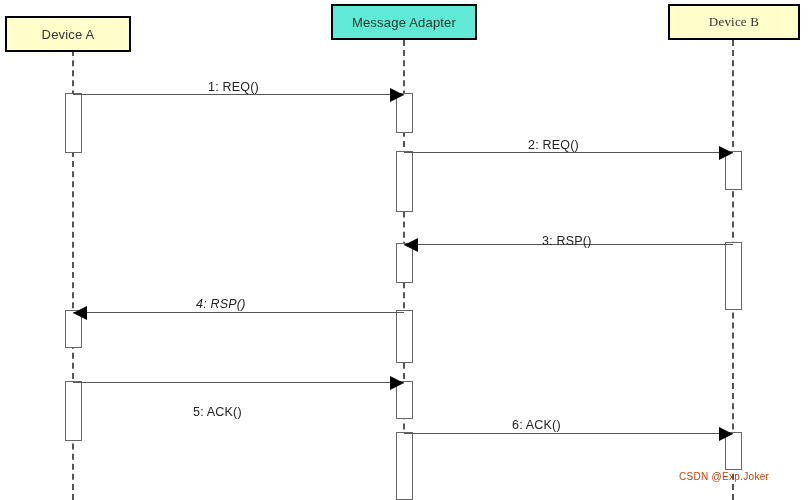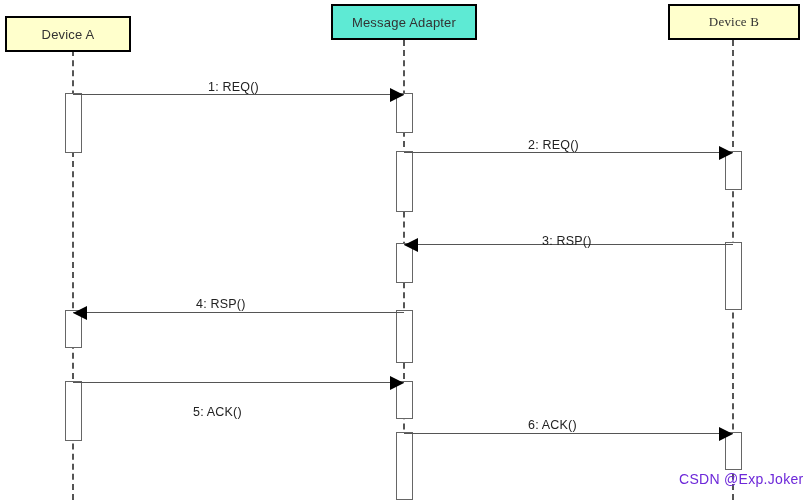--- a/index.html
+++ b/index.html
@@ -61,22 +61,22 @@
     position:absolute;
     font-size:12.5px;
     color:#222222;
     white-space:nowrap;
     text-align:center;
     letter-spacing:0.2px;
   }
   
   .watermark{
     position:absolute;
-    font-size:14px;
-    color:#6d28d9;
+    font-size:10px;
+    color:#c2410c;
     white-space:nowrap;
     letter-spacing:0.3px;
   }
 </style>
 </head>
 <body>
 
 <div id="canvas">
   <div id="lifelines-layer">
       <div class="lifeline" style="left: 72px; top: 40px; height: 460px; border-left-color: rgb(85, 85, 85);"></div>
@@ -102,27 +102,27 @@
       <div class="arrow-head right" style="top: 88px; left: 390px; border-left-color: rgb(0, 0, 0);"></div>
       <div class="msg-label" style="left: 183px; top: 80px; margin-left: 25px;">1: REQ()</div>
       <div class="msg-line" style="left: 404px; top: 152px; width: 329px; border-top-color: rgb(85, 85, 85);"></div>
       <div class="arrow-head right" style="top: 146px; left: 719px; border-left-color: rgb(0, 0, 0);"></div>
       <div class="msg-label" style="left: 528px; top: 138px;">2: REQ()</div>
       <div class="msg-line" style="left: 404px; top: 244px; width: 329px; border-top-color: rgb(85, 85, 85);"></div>
       <div class="arrow-head left" style="top: 238px; left: 404px; border-right-color: rgb(0, 0, 0);"></div>
       <div class="msg-label" style="left: 530px; top: 234px; margin-left: 12px;">3: RSP()</div>
       <div class="msg-line" style="left: 73px; top: 312px; width: 331px; border-top-color: rgb(85, 85, 85);"></div>
       <div class="arrow-head left" style="top: 306px; left: 73px; border-right-color: rgb(0, 0, 0);"></div>
-      <div class="msg-label" style="left: 196px; top: 297px;">4: RSP()</div>
+      <div class="msg-label" style="left: 196px; top: 297px; font-style: italic;">4: RSP()</div>
       <div class="msg-line" style="left: 73px; top: 382px; width: 331px; border-top-color: rgb(85, 85, 85);"></div>
       <div class="arrow-head right" style="top: 376px; left: 390px; border-left-color: rgb(0, 0, 0);"></div>
       <div class="msg-label" style="left: 193px; top: 368px; margin-top: 37px;">5: ACK()</div>
       <div class="msg-line" style="left: 404px; top: 433px; width: 329px; border-top-color: rgb(85, 85, 85);"></div>
       <div class="arrow-head right" style="top: 427px; left: 719px; border-left-color: rgb(0, 0, 0);"></div>
-      <div class="msg-label" style="left: 528px; top: 418px;">6: ACK()</div>
+      <div class="msg-label" style="left: 512px; top: 418px;">6: ACK()</div>
     </div>
   <div id="actors-layer">
       <div class="actor-box" style="left: 5px; top: 4px; width: 126px; height: 36px; background: rgb(255, 255, 204); border-color: rgb(0, 0, 0); margin-top: 12px;">
         <span>Device A</span>
       </div>
       <div class="actor-box" style="left: 331px; top: 4px; width: 146px; height: 36px; background: #5eead4; border-color: rgb(0, 0, 0);">
         <span>Message Adapter</span>
       </div>
       <div class="actor-box" style="left: 668px; top: 4px; width: 132px; height: 36px; background: rgb(255, 255, 204); border-color: rgb(0, 0, 0); font-family: Liberation Serif, serif;">
         <span>Device B</span>

